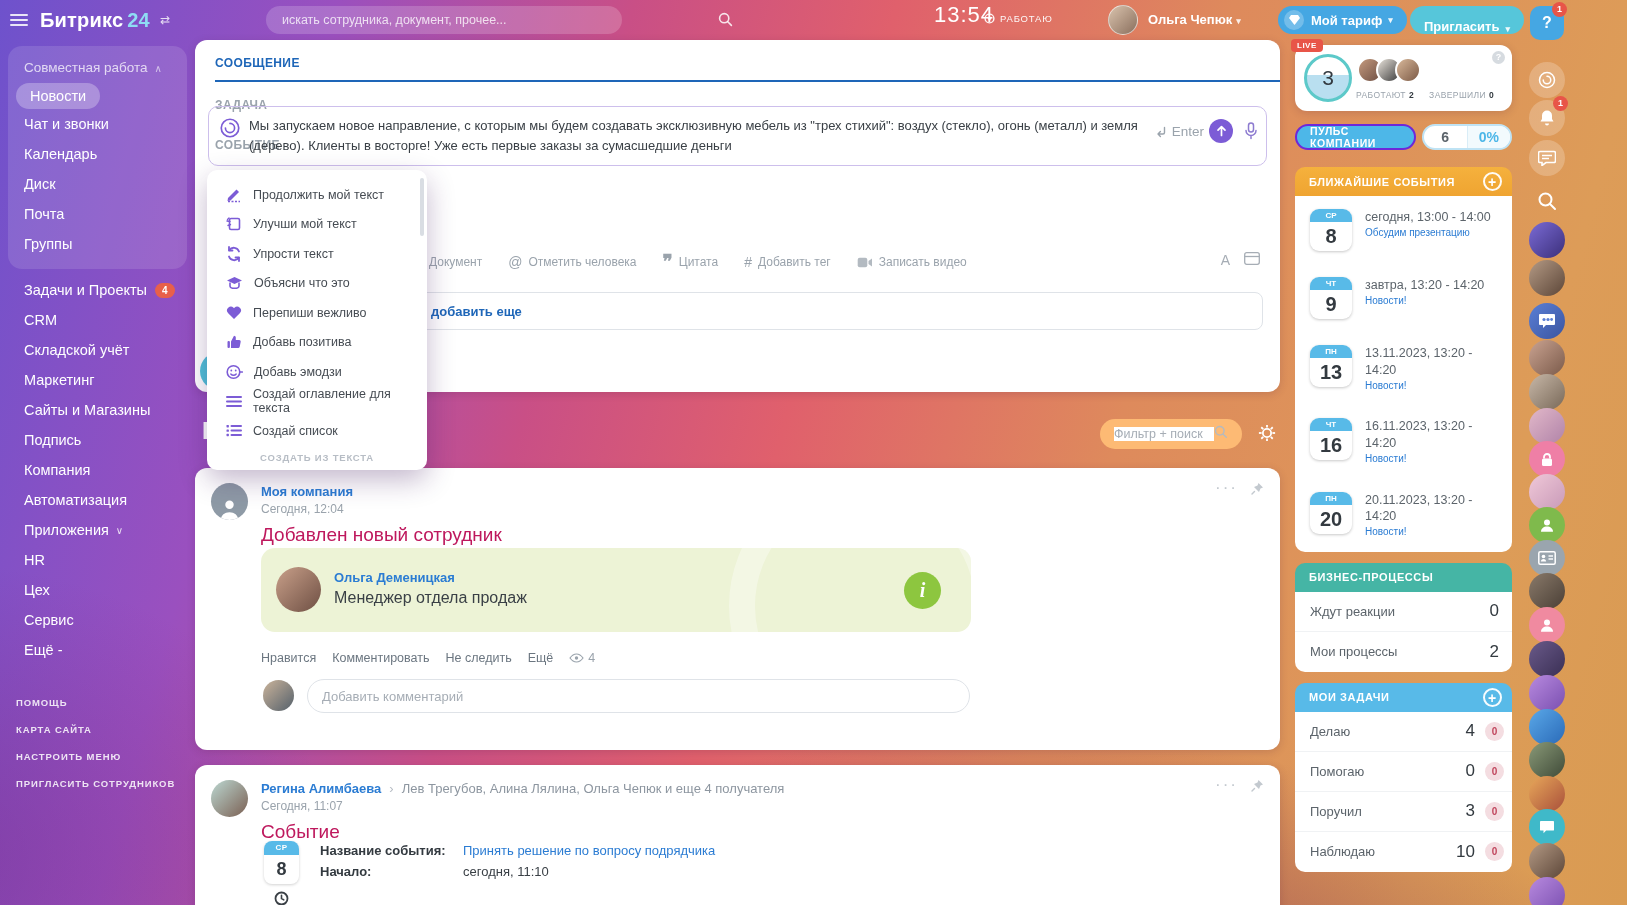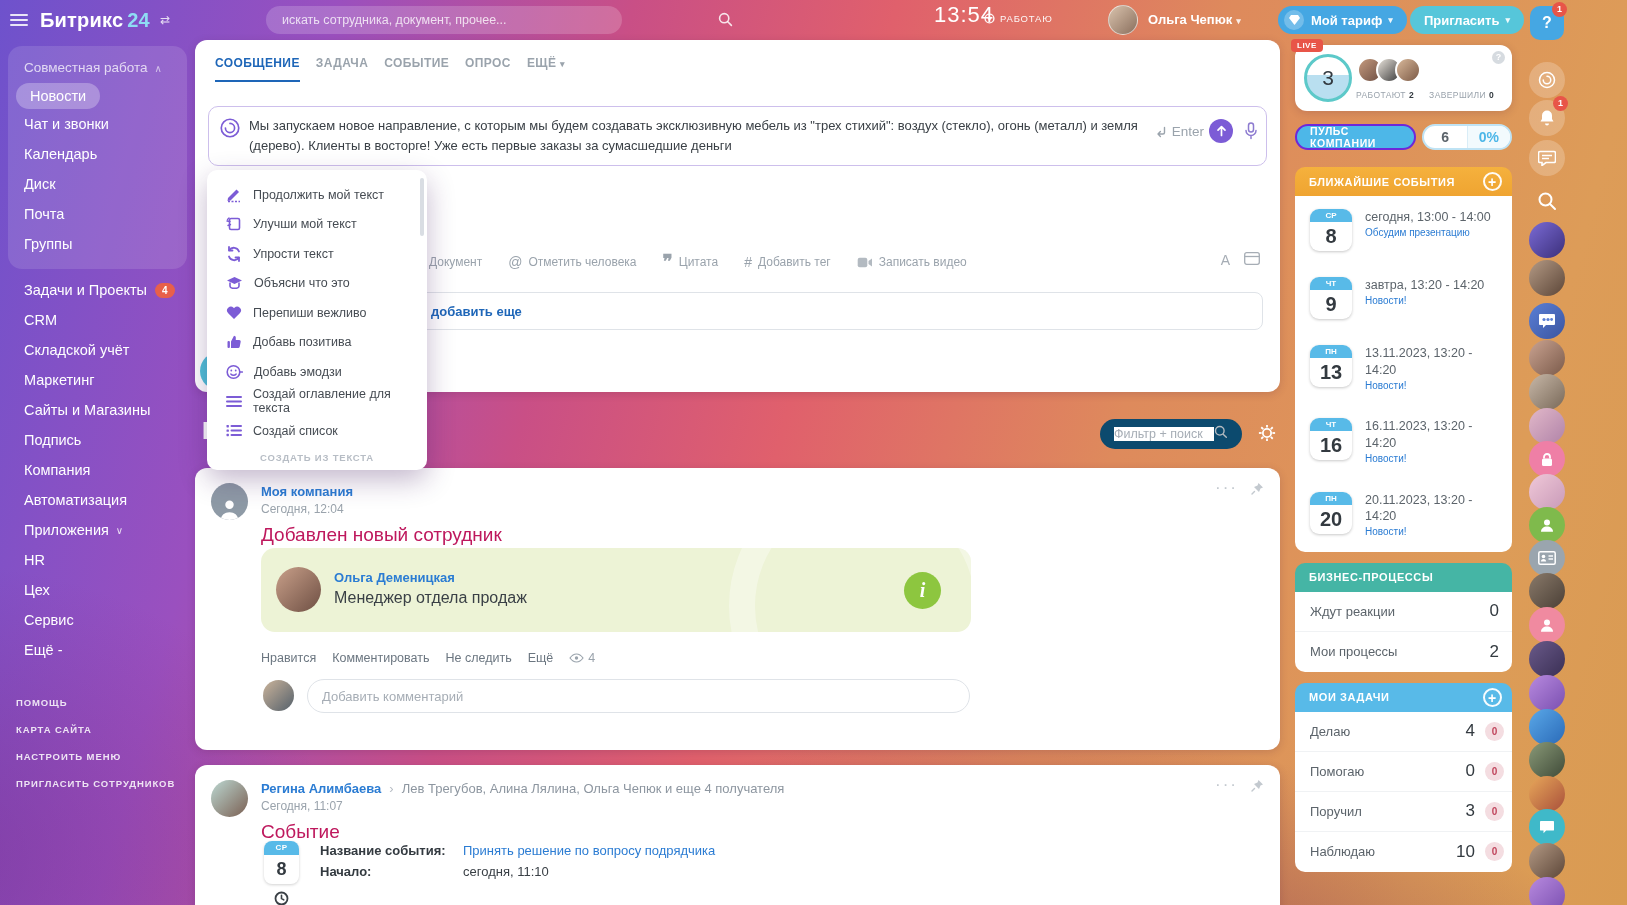--- a/index.html
+++ b/index.html
@@ -28,56 +28,56 @@
   .hd-search-ic { position:absolute; left:718px; top:12px; }
   .clock { position:absolute; left:898px; top:2px; font-size:22px; font-weight:400; letter-spacing:1px;margin-left:36px; }
   .status { position:absolute; left:984px; top:13px; font-size:9.5px; letter-spacing:.8px; display:flex; align-items:center; gap:5px; opacity:.95; }
   .avatar { border-radius:50%; background:linear-gradient(135deg,#d9c3ad,#8a6f5d); }
   .hd-avatar { position:absolute; left:1108px; top:5px; width:30px; height:30px; border:1px solid rgba(255,255,255,.6); }
   .hd-user { position:absolute; left:1148px; top:12px; font-size:13px; font-weight:bold; }
   .hd-user .car { font-size:9px; opacity:.85; margin-left:4px; }
   .pill-btn { position:absolute; top:6px; height:28px; border-radius:14px; display:flex; align-items:center; font-size:13px; font-weight:bold; color:#fff; cursor:pointer; }
   .tariff { left:1278px; padding:0 14px 0 6px; background:#45a7e3; }
   .tariff .gem { width:20px; height:20px; border-radius:50%; background:rgba(255,255,255,.25); display:flex; align-items:center; justify-content:center; margin-right:7px; }
-  .invite { left:1410px; padding:0 14px; background:#56c6da; }
+  .invite { left:1410px; padding:0 14px; background:#56c6da;align-items:flex-end; }
   .car2 { font-size:9px; margin-left:6px; opacity:.9; }
 
   
   #sidebar { position:absolute; left:0; top:46px; width:195px; color:#fff; }
   .sb-group { background:rgba(255,255,255,.12); border-radius:14px; margin:0 8px; padding:8px 0 10px; }
   .sb-group-label { font-size:13.5px; color:rgba(255,255,255,.75); padding:6px 16px 8px; cursor:pointer; }
   .sb-item { font-size:14.5px; padding:7px 16px; cursor:pointer; display:flex; align-items:center; white-space:nowrap; }
   .sb-item.active { background:rgba(255,255,255,.28); border-radius:16px; margin:0 8px; padding:5px 14px; width:fit-content; }
   .sb-badge { background:#e8604a; color:#fff; font-size:10px; font-weight:bold; border-radius:9px; padding:2px 7px; margin-left:8px; }
   .sb-caret { font-size:10px; margin-left:7px; opacity:.8; }
   .sb-footer { margin-top:24px; }
   .sb-footer .sb-item { font-size:9.5px; letter-spacing:.9px; font-weight:bold; color:rgba(255,255,255,.85); padding:8px 16px; }
 
   
   #composer { left:195px; top:40px; width:1085px; height:352px; }
-  .tabs { display:flex; gap:16px; padding:16px 0 0 20px; }
+  .tabs { display:flex; gap:16px; padding:16px 0 0 20px;flex-direction:column; }
   .tab { font-size:12px; font-weight:bold; letter-spacing:.4px; color:#9aa3ac; padding-bottom:10px; cursor:pointer; }
   .tab.active { color:#1e66b8; border-bottom:2px solid #1e66b8; }
   .msg-box { position:absolute; left:13px; top:66px; width:1059px; min-height:52px; border:1px solid #cdbfec; border-radius:10px;
     padding:9px 110px 9px 40px; font-size:13px; color:#3a4046; line-height:1.55; }
   .ai-ic { position:absolute; left:11px; top:11px; }
   .enter-lbl { position:absolute; right:62px; top:15px; color:#9aa3ac; font-size:13.5px; display:flex; gap:5px; align-items:center; }
   .send-circle { position:absolute; right:33px; top:12px; width:24px; height:24px; border-radius:50%; background:#7c5cd6; display:flex; align-items:center; justify-content:center; cursor:pointer; }
   .mic { position:absolute; right:8px; top:15px; cursor:pointer; }
   .ctoolbar { position:absolute; left:215px; top:214px; display:flex; gap:26px; color:#9aa3ac; font-size:12px; align-items:center; }
   .ctool { display:flex; align-items:center; gap:6px; cursor:pointer; white-space:nowrap; }
   .ctool .q { font-size:19px; line-height:10px; font-weight:bold; }
   .ctb-right { position:absolute; right:20px; top:212px; display:flex; gap:14px; color:#a6adb5; font-size:14px; }
   .recip { position:absolute; left:13px; top:252px; width:1055px; height:38px; border:1px solid #dfe3e8; border-radius:8px; display:flex; align-items:center; }
   .recip-more { margin-left:222px; color:#1e66b8; font-weight:bold; font-size:13px; cursor:pointer; }
   .send-btn { position:absolute; left:5px; top:312px; width:132px; height:38px; background:#4fc3d9; border:none; border-radius:19px; cursor:pointer; }
 
   
   #page-title { left:202px; top:417px; color:#fff; font-size:24px; font-weight:bold; }
-  #filter-wrap { left:1100px; top:419px; width:142px; height:30px; background:#0c4a6e; border-radius:15px; display:flex; align-items:center; padding:0 10px 0 14px; }
+  #filter-wrap { left:1100px; top:419px; width:142px; height:30px; background:#fdba74; border-radius:15px; display:flex; align-items:center; padding:0 10px 0 14px; }
   #filter-input { border:none; outline:none; width:100px; font-size:12.5px; color:#555; font-family:inherit; }
   #filter-input::placeholder { color:#a6adb5; }
   #feed-gear { left:1258px; top:424px; cursor:pointer; }
 
   
   #ai-menu { left:207px; top:170px; width:220px; height:300px; background:#fff; border-radius:10px;
     box-shadow:0 10px 28px rgba(60,20,90,.3); z-index:50; padding:10px 0 0; }
   .ai-item { display:flex; align-items:center; gap:11px; height:29.5px; padding-left:19px; font-size:12.5px; color:#454b52; cursor:pointer; }
   .ai-item svg { flex:0 0 auto; }
   .ai-section { text-align:center; color:#b7bdc5; font-size:9.5px; font-weight:bold; letter-spacing:.8px; margin-top:6px; }

